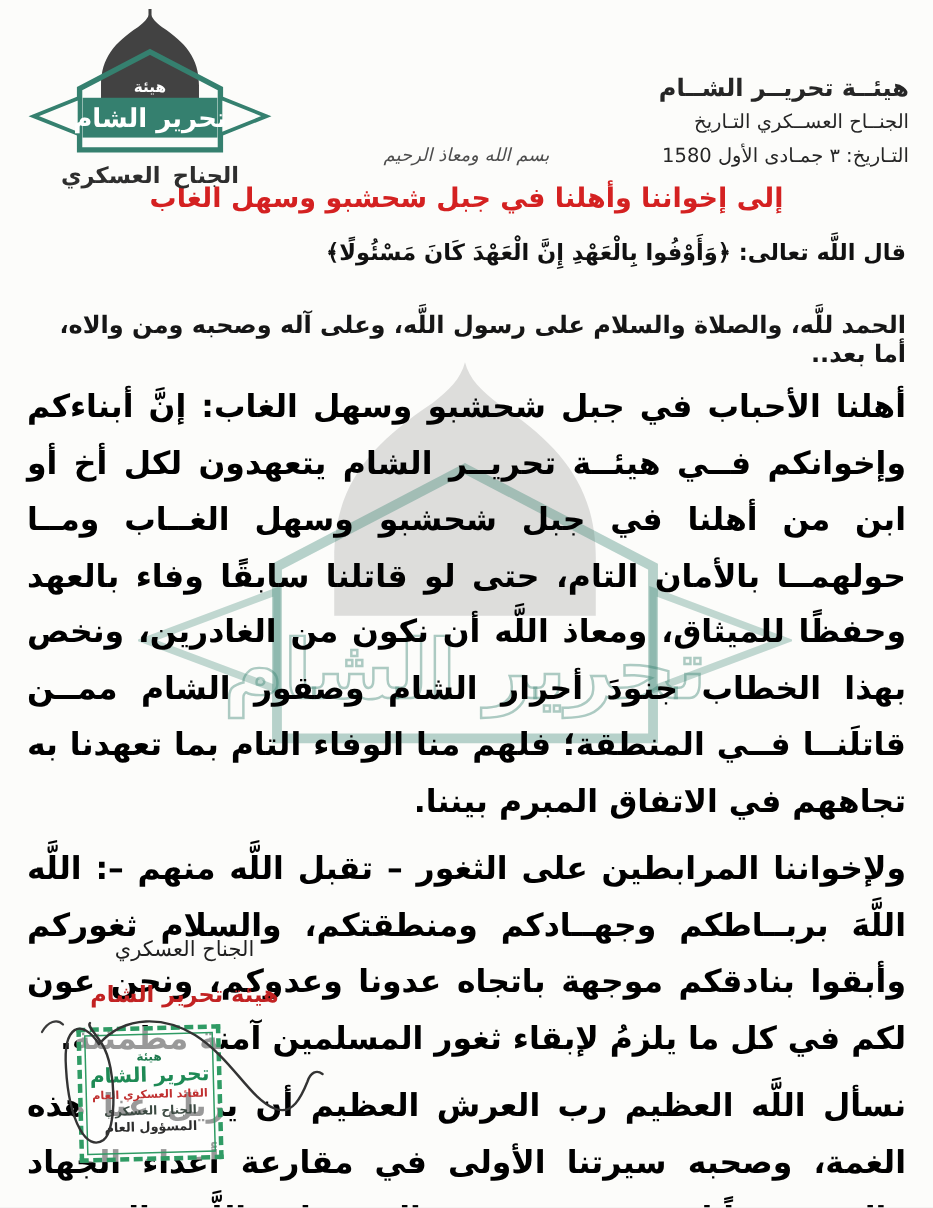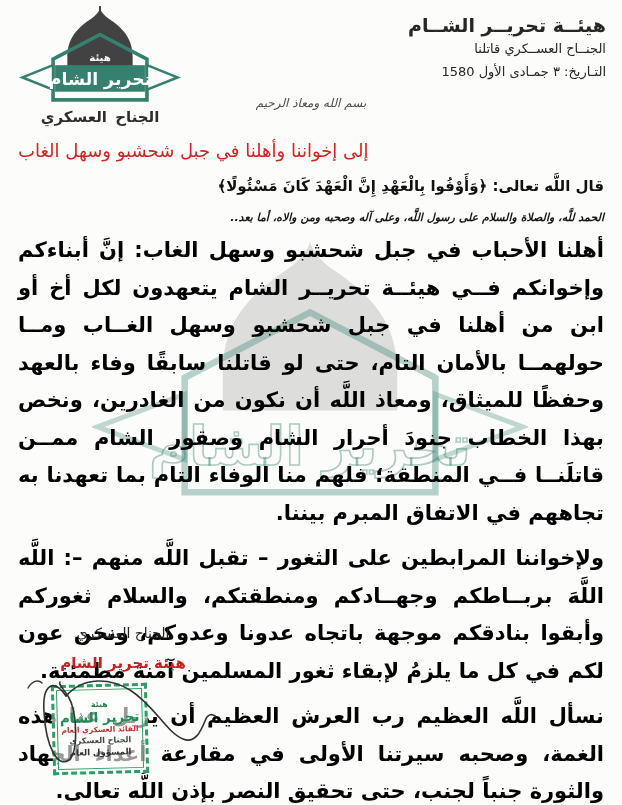--- a/index.html
+++ b/index.html
@@ -9,27 +9,27 @@
     background:#fcfcfa;overflow:hidden;direction:rtl;
   }
   
   .watermark{position:absolute;left:92px;top:236px;width:436px;height:300px;z-index:0;pointer-events:none;}
   
   .logo{position:absolute;left:18px;top:6px;width:164px;z-index:2;text-align:center;}
   .logo-caption{font-weight:bold;font-size:15px;color:#2e2e2e;margin-top:-2px;word-spacing:3px;}
   
   .header-block{position:absolute;right:16px;top:14px;width:250px;z-index:2;text-align:right;color:#262626;}
   .header-block .h-line{font-size:13px;line-height:23px;white-space:nowrap;}
-  .header-block .h-org{font-weight:bold;font-size:19px;}
+  .header-block .h-org{font-weight:bold;font-size:16px;margin-top:33px;}
   
   .content{position:absolute;left:18px;right:18px;top:96px;z-index:1;}
   .basmala{text-align:center;font-size:12px;color:#4d4d4d;font-style:italic;letter-spacing:1px;}
-  .title{text-align:left;font-size:18px;font-weight:normal;margin-top:30px;}
+  .title{text-align:center;font-size:18px;font-weight:bold;margin-top:12px;}
   .verse{text-align:right;font-size:15px;font-weight:bold;color:#111;margin-top:16px;}
-  .opening{text-align:right;font-size:11px;font-weight:bold;color:#161616;margin-top:16px;font-style:italic;}
+  .opening{text-align:right;font-size:16px;font-weight:bold;color:#161616;margin-top:30px;}
   .para{
     text-align:justify;text-align-last:right;font-size:21px;font-weight:bold;
     color:#000000;line-height:37.5px;margin:8px 0 0 0;
   }
   .closing{text-align:center;font-size:14px;font-weight:bold;color:#161616;margin-top:14px;}
   
   .sign-block{position:absolute;left:48px;top:618px;width:150px;z-index:2;text-align:center;}
   .sign-line1{font-size:14px;color:#1f1f1f;line-height:30px;}
   .sign-line2{font-size:15px;font-weight:bold;line-height:30px;}
   
@@ -73,21 +73,21 @@
       <polygon points="126,58 156,70 126,82" fill="#fcfcfa" stroke="#35806f" stroke-width="2.5"></polygon>
       <rect x="36" y="58" width="88" height="26" fill="#35806f"></rect>
       <text x="80" y="54" text-anchor="middle" font-size="10" font-weight="bold" fill="#ffffff">هيئة</text>
       <text x="80" y="77" text-anchor="middle" font-size="17" font-weight="bold" fill="#ffffff">تحرير الشام</text>
     </svg>
     <div class="logo-caption">الجناح العسكري</div>
   </div>
 
   <div class="header-block">
     <div class="h-line h-org">هيئــة تحريــر الشــام</div>
-    <div class="h-line">الجنــاح العســكري قاتلنا</div>
+    <div class="h-line">الجنــاح العســكري التـاريخ</div>
     <div class="h-line">التـاريخ: ٣ جمـادى الأول 1580</div>
   </div>
 
   <div class="content">
     <div class="basmala">بسم الله ومعاذ الرحيم</div>
     <div class="title" style="color:#d42121">إلى إخواننا وأهلنا في جبل شحشبو وسهل الغاب</div>
     <div class="verse">قال اللَّه تعالى: ﴿وَأَوْفُوا بِالْعَهْدِ إِنَّ الْعَهْدَ كَانَ مَسْئُولًا﴾</div>
     <div class="opening">الحمد للَّه، والصلاة والسلام على رسول اللَّه، وعلى آله وصحبه ومن والاه، أما بعد..</div>
     <p class="para">أهلنا الأحباب في جبل شحشبو وسهل الغاب: إنَّ أبناءكم وإخوانكم فــي هيئــة تحريــر الشام يتعهدون لكل أخ أو ابن من أهلنا في جبل شحشبو وسهل الغــاب ومــا حولهمــا بالأمان التام، حتى لو قاتلنا سابقًا وفاء بالعهد وحفظًا للميثاق، ومعاذ اللَّه أن نكون من الغادرين، ونخص بهذا الخطاب جنودَ أحرار الشام وصقور الشام ممــن قاتلَنــا فــي المنطقة؛ فلهم منا الوفاء التام بما تعهدنا به تجاههم في الاتفاق المبرم بيننا.</p>
     <p class="para">ولإخواننا المرابطين على الثغور – تقبل اللَّه منهم –: اللَّه اللَّهَ بربــاطكم وجهــادكم ومنطقتكم، والسلام ثغوركم وأبقوا بنادقكم موجهة باتجاه عدونا وعدوكم، ونحن عون لكم في كل ما يلزمُ لإبقاء ثغور المسلمين آمنة مطمئنة.</p>

